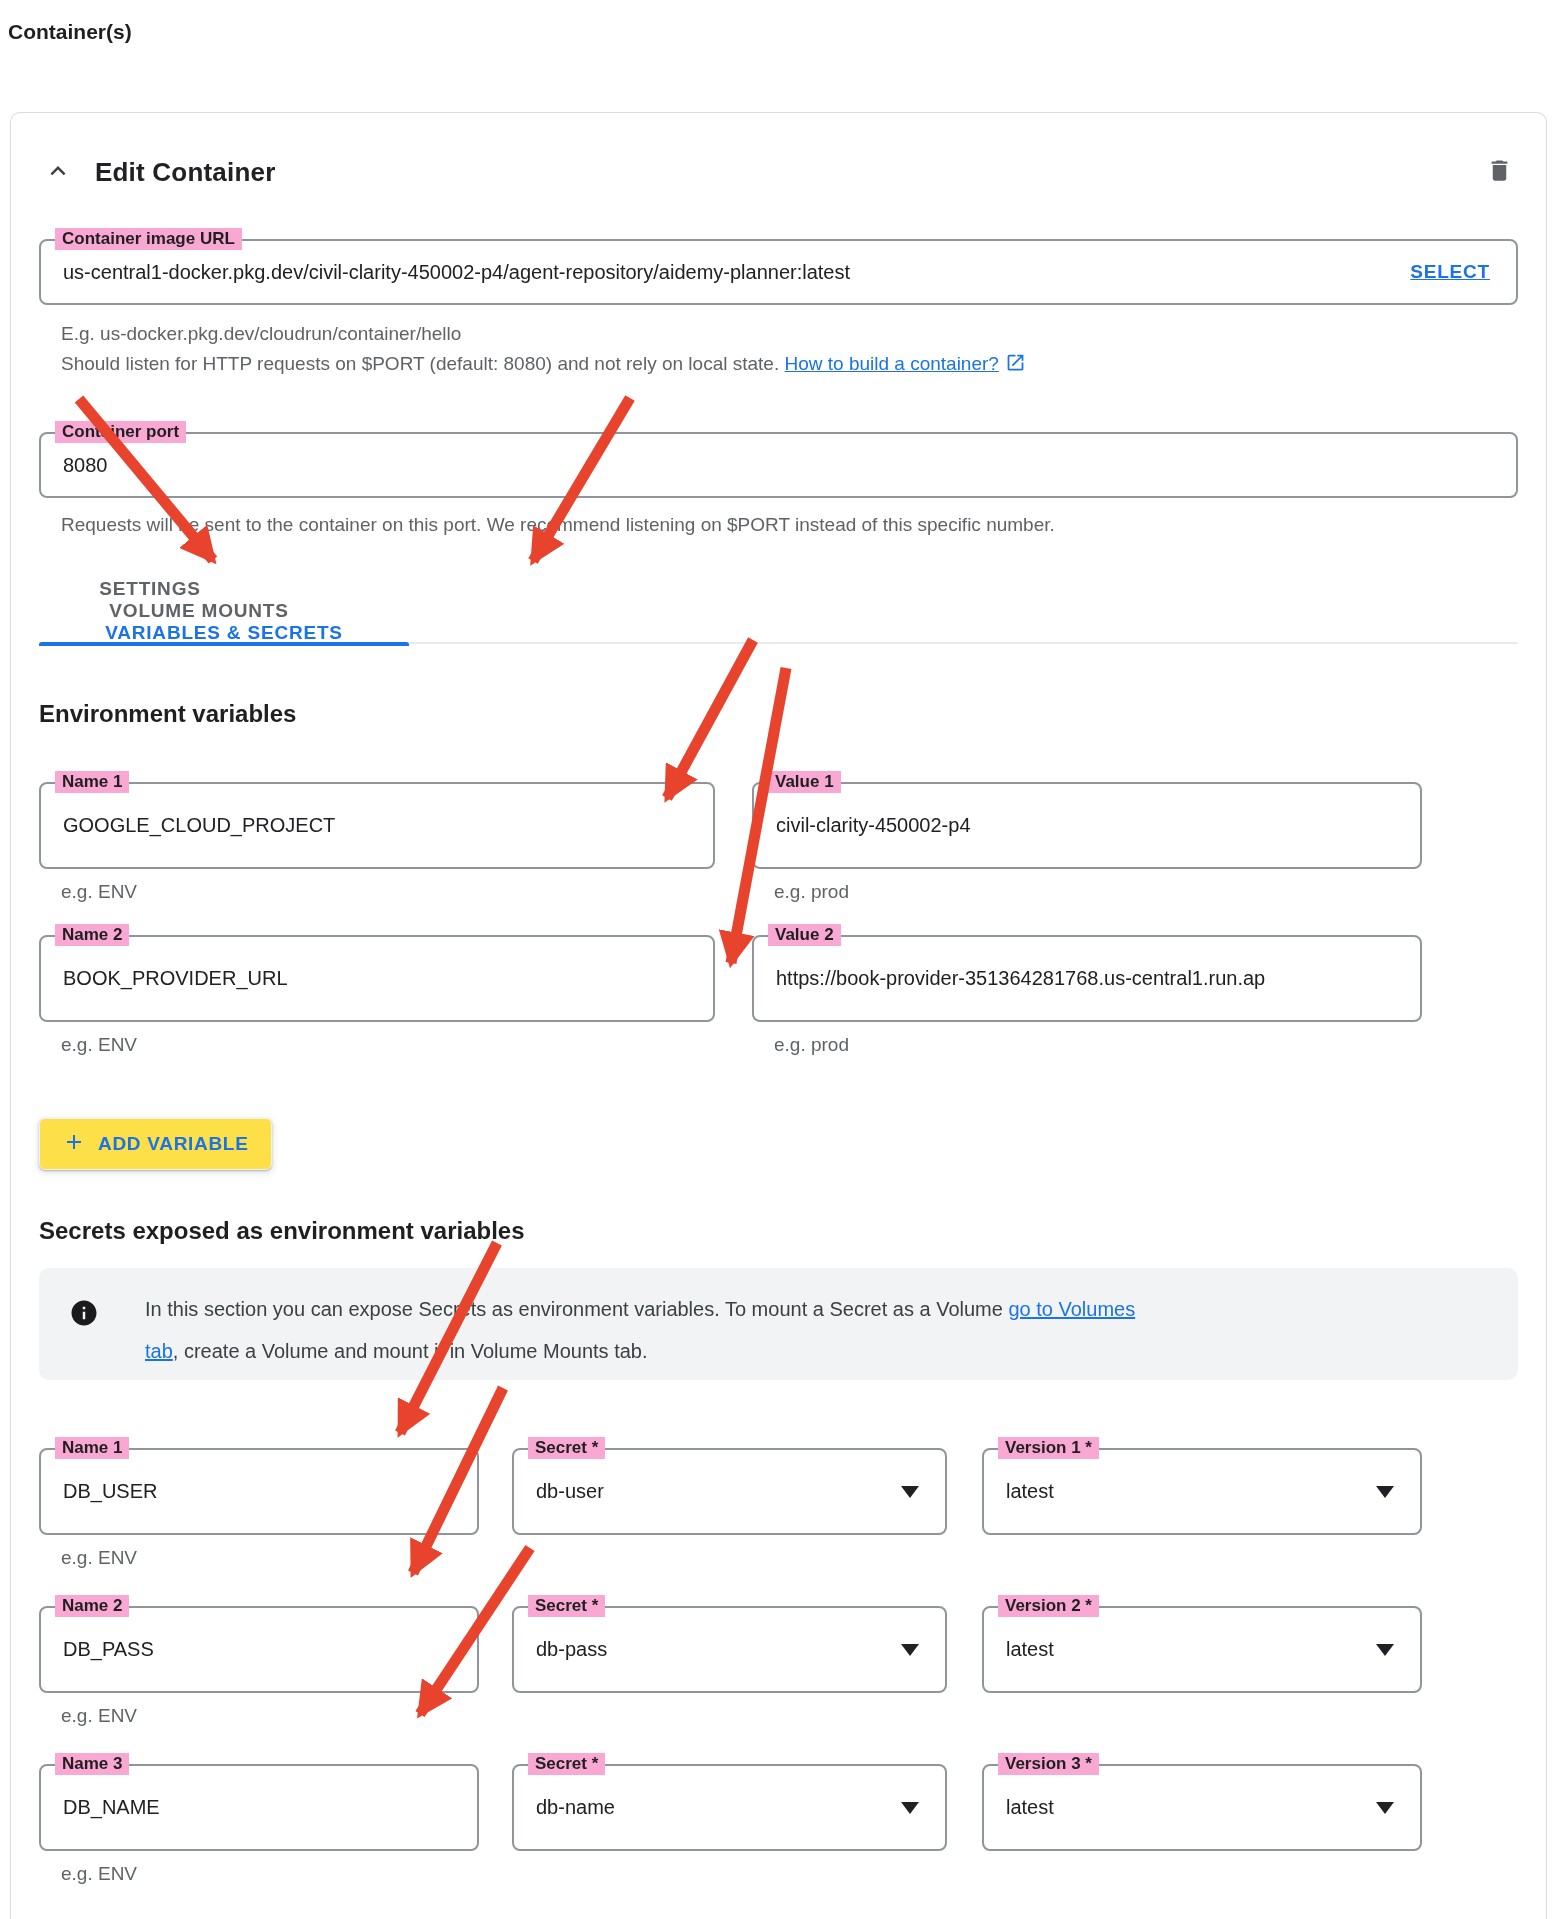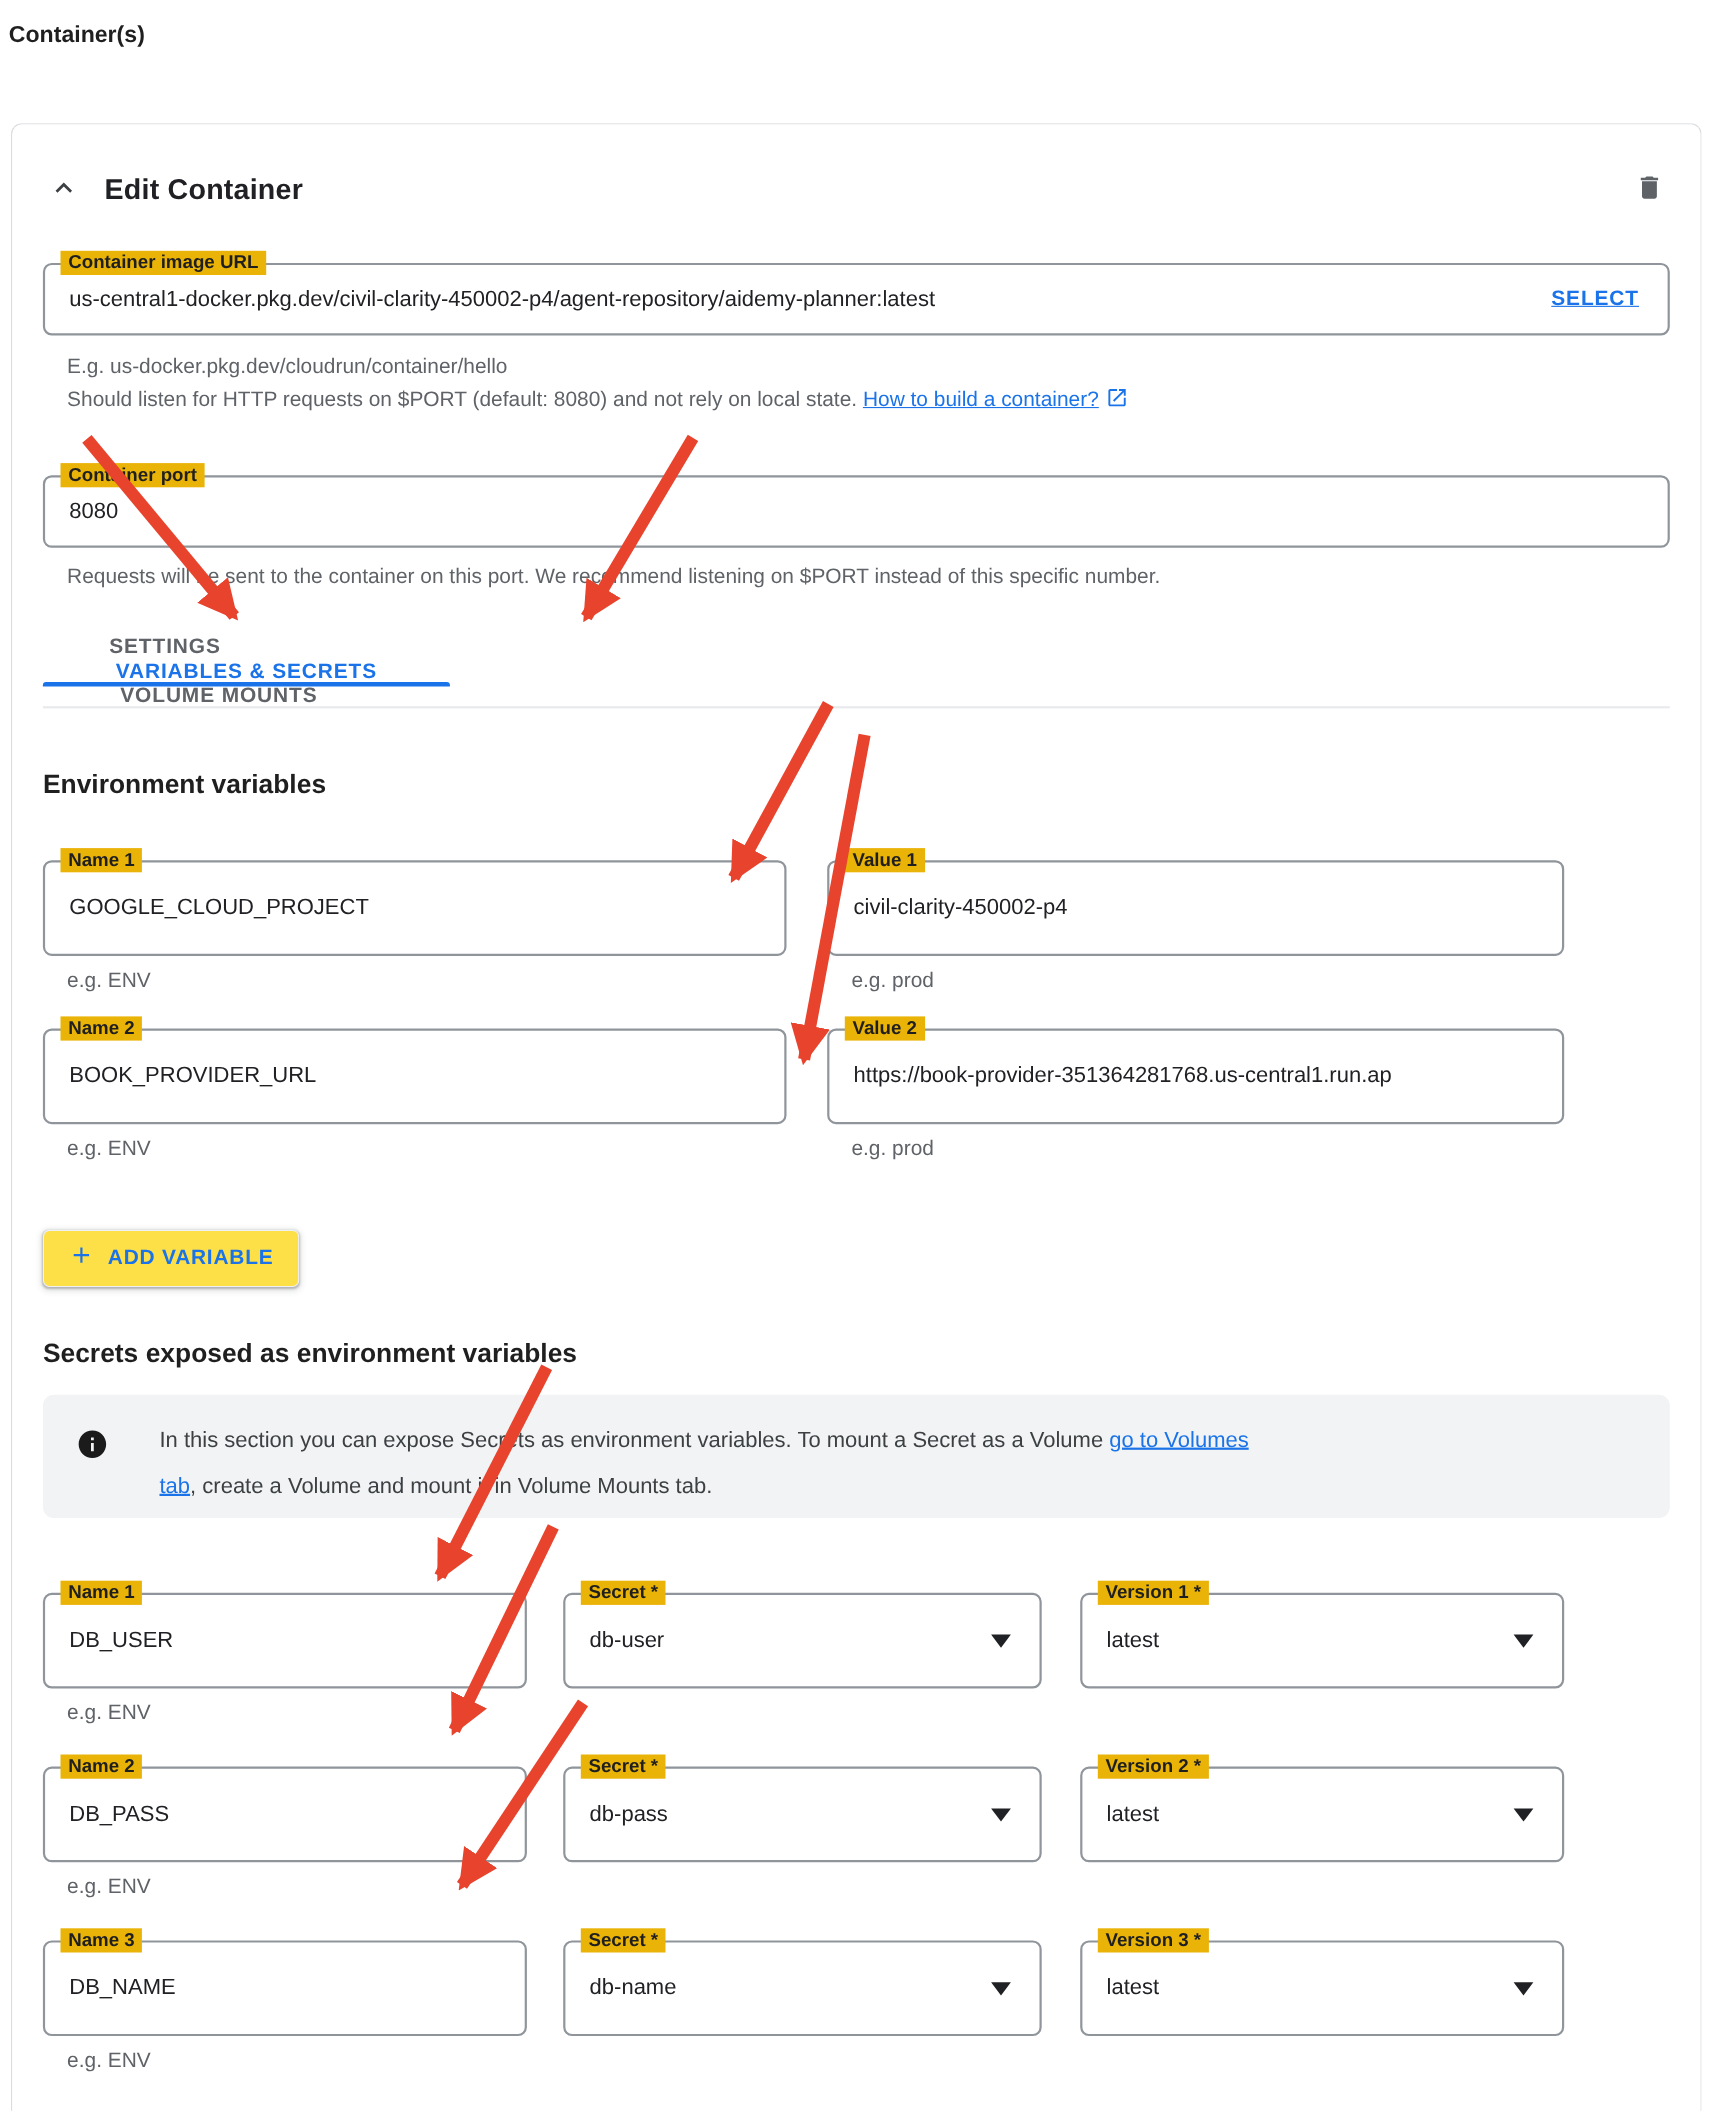--- a/index.html
+++ b/index.html
@@ -30,21 +30,21 @@
     width:38px;height:38px;border:none;background:transparent;cursor:pointer;
     display:flex;align-items:center;justify-content:center;border-radius:50%;
   }
   .card-title{font-size:26px;font-weight:700;margin-left:18px;flex:1;letter-spacing:.2px;}
   
   .mfield{
     position:relative;border:2px solid var(--border);border-radius:8px;background:#fff;
     display:flex;align-items:center;
   }
   .mlabel{
-    position:absolute;top:-13px;left:14px;background:#eab308;padding:0 7px;
+    position:absolute;top:-13px;left:14px;background:#f9a8d4;padding:0 7px;
     font-size:17px;font-weight:700;color:#1f1f1f;white-space:nowrap;line-height:22px;
   }
   .mvalue{
     padding:0 6px 0 22px;font-size:20px;color:var(--txt);
     white-space:nowrap;overflow:hidden;flex:1;
   }
   .helper{font-size:19px;color:var(--txt2);margin:10px 0 0 22px;line-height:26px;}
   a,.link{color:var(--accent);text-decoration:underline;cursor:pointer;text-align:right;}
   
   .f-image{margin-top:48px;height:66px;}
@@ -154,22 +154,22 @@
   
   <div class="mfield f-port">
     <span class="mlabel">Container port</span>
     <span class="mvalue">8080</span>
   </div>
   <div class="note" style="margin-top:12px;">Requests will be sent to the container on this port. We recommend listening on $PORT instead of this specific number.</div>
 
   
   <div class="tabs">
     <div class="tab tab1">SETTINGS</div>
+    <div class="tab tab3">VOLUME MOUNTS</div>
     <div class="tab tab2 active">VARIABLES &amp; SECRETS</div>
-    <div class="tab tab3">VOLUME MOUNTS</div>
   </div>
 
   
   <div class="section-heading h-env">Environment variables</div>
 
   <div class="env-row first">
     <div class="col-name">
       <div class="mfield">
         <span class="mlabel">Name 1</span>
         <span class="mvalue">GOOGLE_CLOUD_PROJECT</span>

